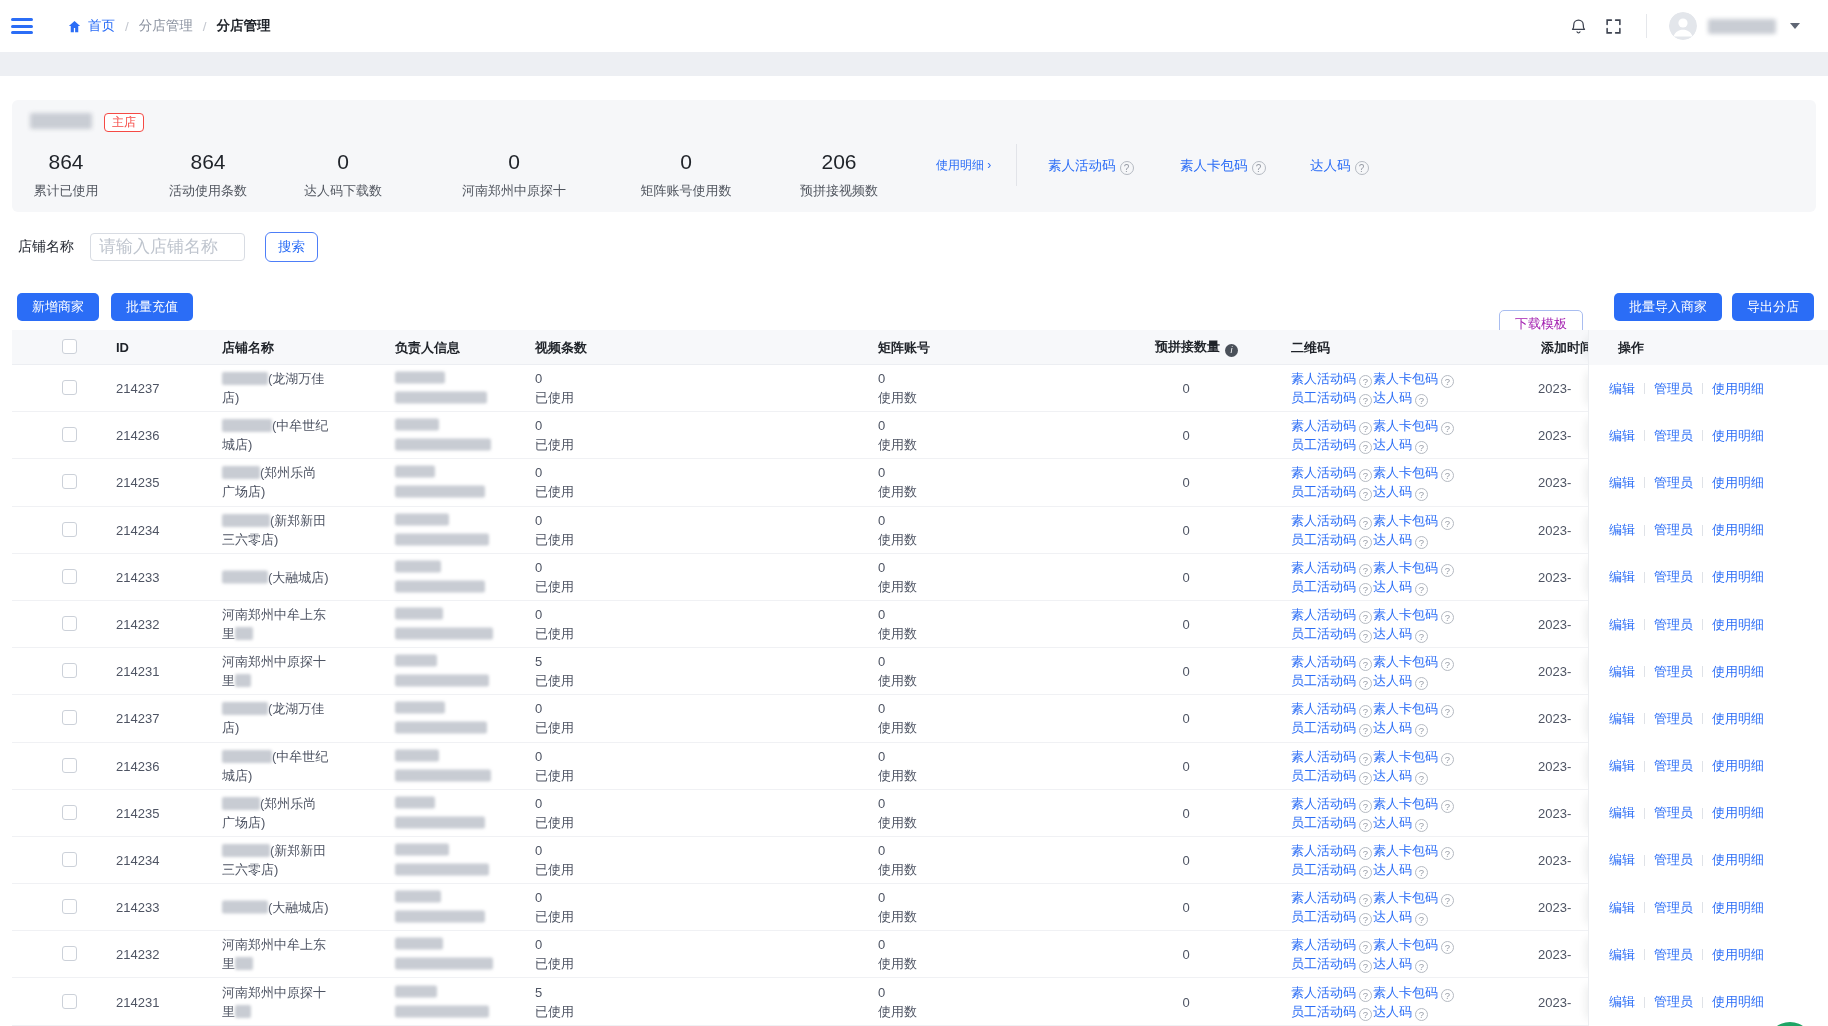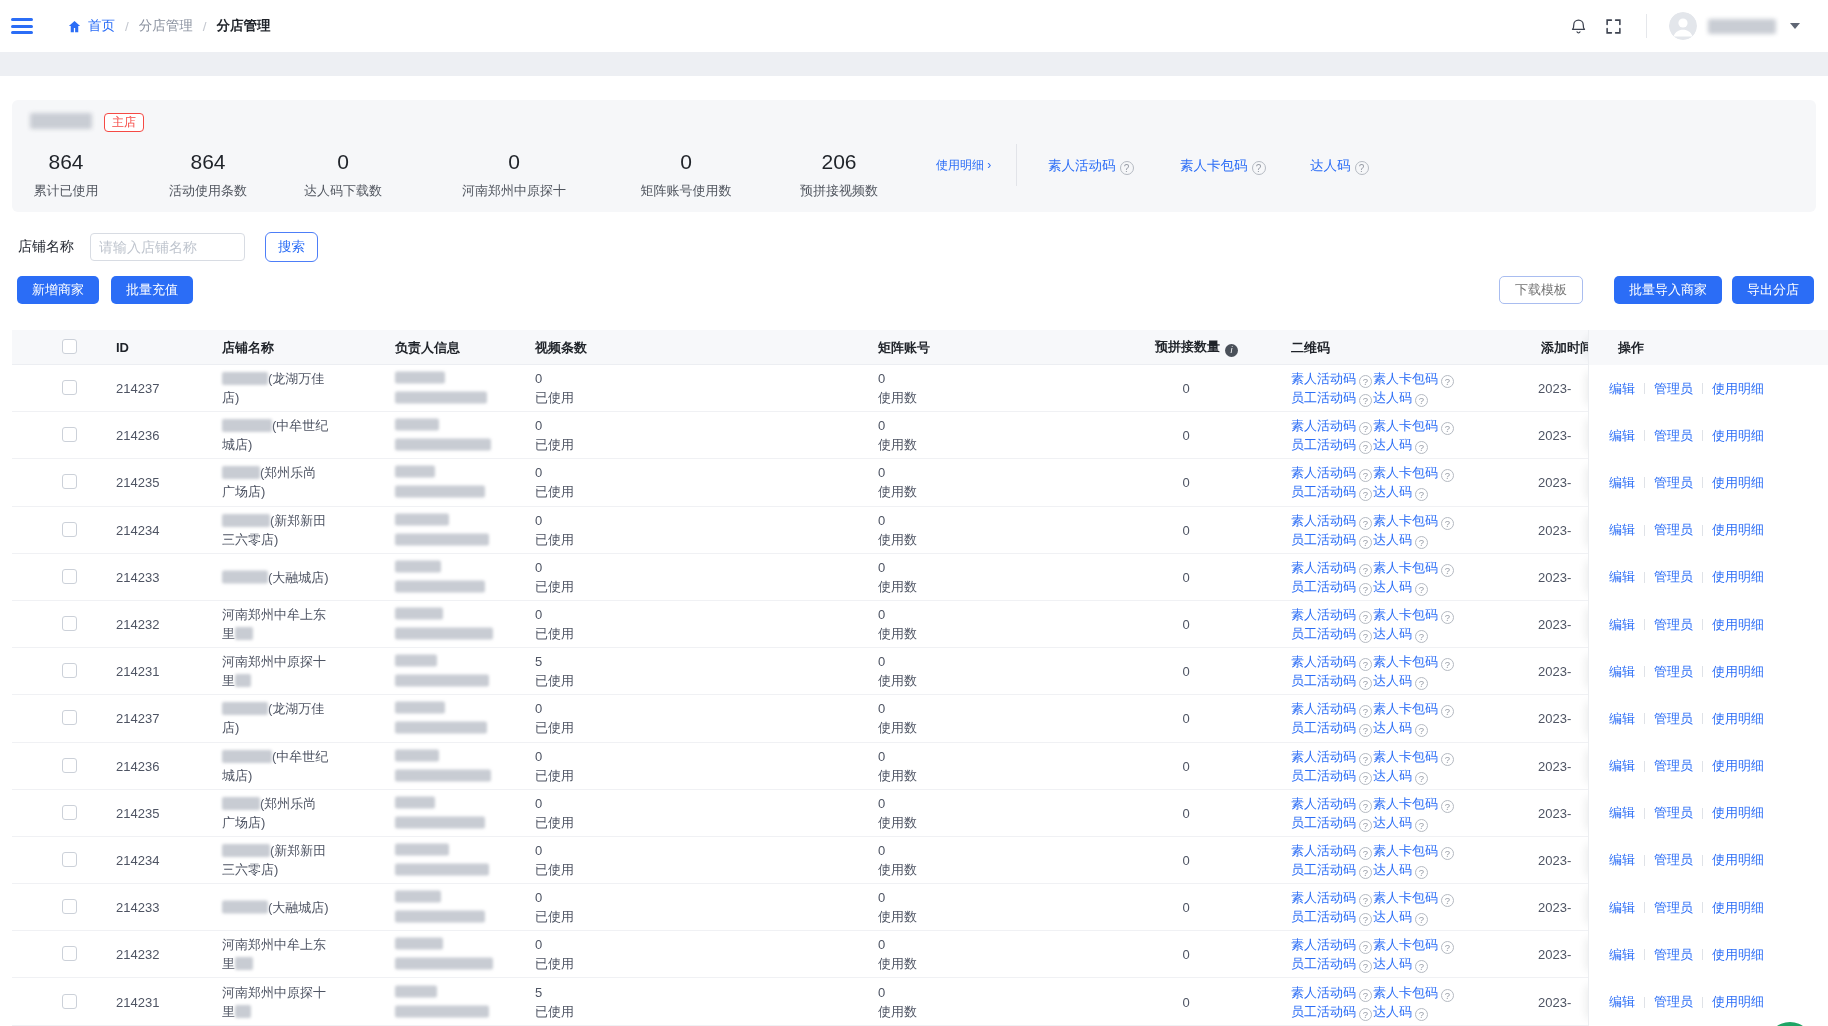--- a/index.html
+++ b/index.html
@@ -34,28 +34,28 @@
   .badge{margin-left:12px;border:1px solid #f54a45;color:#f54a45;font-size:12px;line-height:15px;padding:1px 7px;border-radius:4px;background:#fff;white-space:nowrap;}
   .stat{position:absolute;top:50px;transform:translateX(-50%);text-align:center;}
   .stat .num{font-size:21px;color:#1f2329;}
   .stat .lbl{margin-top:8px;font-size:13px;color:#51565f;white-space:nowrap;}
   .detail-link{position:absolute;left:924px;top:57px;color:#2b6df6;font-size:12px;cursor:pointer;white-space:nowrap;}
   .vdiv{position:absolute;left:1004px;top:44px;width:1px;height:42px;background:#e2e4e9;}
   .card-link{position:absolute;top:57px;color:#2b6df6;font-size:13.5px;cursor:pointer;white-space:nowrap;margin-left:24px;}
   .qicon{display:inline-block;width:14px;height:14px;border:1px solid #b5bac2;border-radius:50%;color:#969ba5;font-size:10px;line-height:13px;text-align:center;margin-left:4px;vertical-align:-2px;box-sizing:border-box;cursor:pointer;}
   
   .search-row{position:absolute;left:18px;top:155px;height:31px;display:flex;align-items:center;font-size:14px;color:#262a33;}
-  .search-input{margin-left:16px;width:137px;height:26px;border:1px solid #d8dce3;border-radius:4px;padding:0 8px;font-size:14px;color:#333;outline:none;font-family:inherit;}
+  .search-input{margin-left:16px;width:137px;height:26px;border:1px solid #d8dce3;border-radius:4px;padding:0 8px;font-size:17px;color:#333;outline:none;font-family:inherit;}
   .search-input::placeholder{color:#bfc5ce;}
   .btn-search{margin-left:20px;width:53px;height:30px;background:#fff;border:1px solid #4d7ef8;border-radius:6px;color:#2b6df6;font-size:13.5px;cursor:pointer;font-family:inherit;}
   
   .toolbar{position:absolute;left:17px;top:200px;width:1797px;display:flex;align-items:center;}
   .btn{height:28px;border-radius:5px;font-size:13px;padding:0 15px;border:none;cursor:pointer;font-family:inherit;white-space:nowrap;}
   .btn-primary{background:#2b6df6;color:#fff;}
-  .btn-outline{background:#fff;color:#737373;border:1px solid #a9bdf0;}
+  .btn-outline{background:#fff;color:#a21caf;border:1px solid #a9bdf0;margin-top:34px;}
   .gap12{margin-left:12px;} .gap20{margin-left:31px;} .gap10{margin-left:10px;}
   .toolbar-spring{margin-left:auto;}
   
   .table{position:absolute;left:12px;top:254px;width:1804px;}
   .trow{position:relative;height:46.2px;border-bottom:1px solid #f0f1f4;background:#fff;}
   .thead{height:34px;background:#f7f8fa;border-bottom:1px solid #eceef2;}
   .thead .cell{color:#1f2329;font-weight:bold;}
   .cell{position:absolute;font-size:13px;color:#4e5463;}
   .vcenter{top:50%;transform:translateY(-50%);line-height:19px;}
   .c-id{left:104px;}

